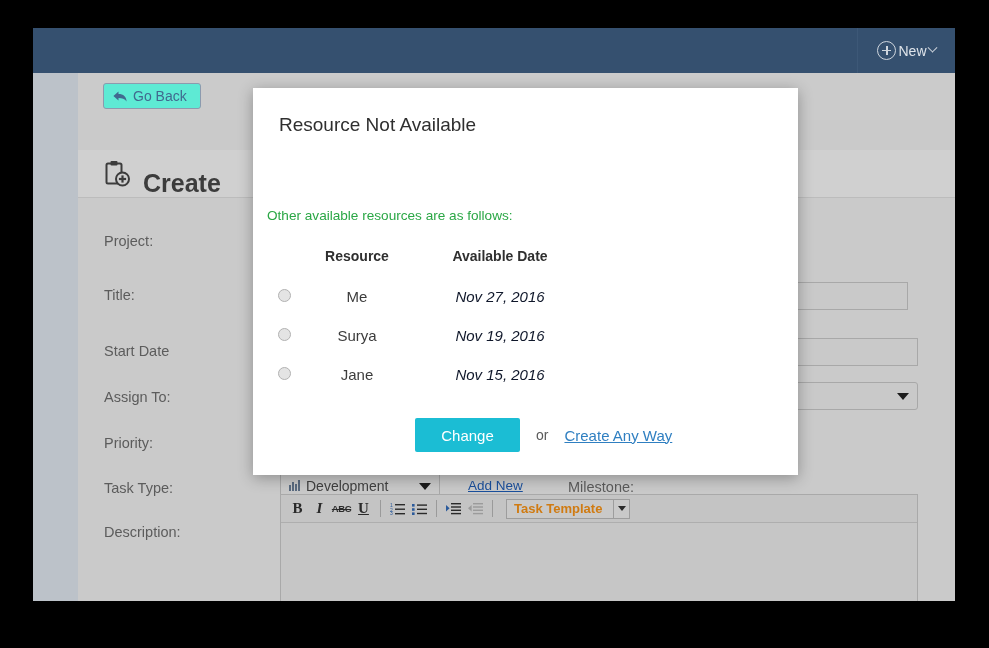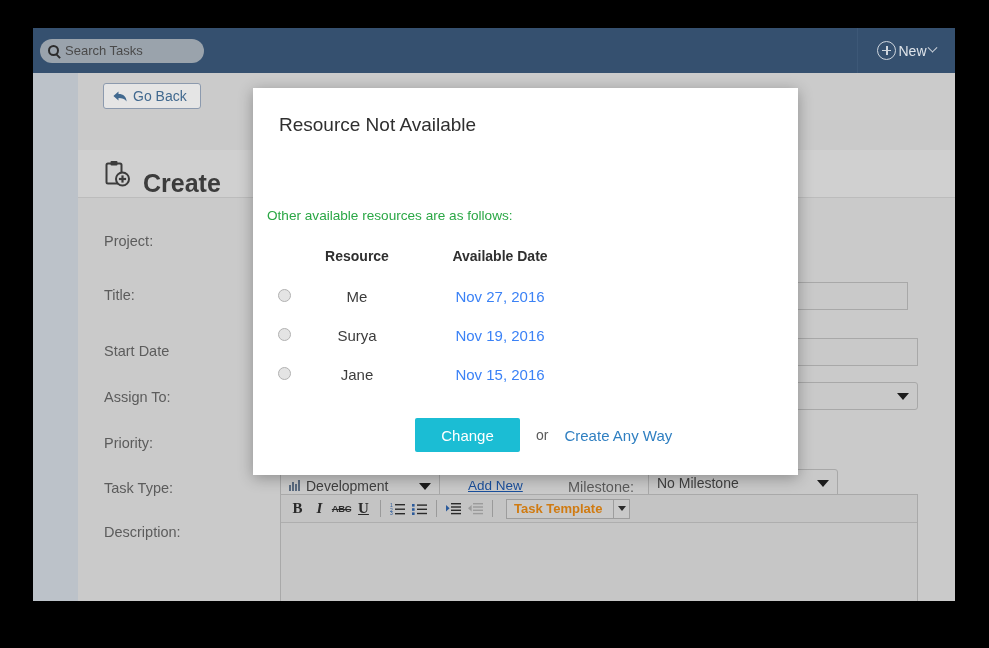--- a/index.html
+++ b/index.html
@@ -94,21 +94,21 @@
 
   
   #toolbar-row {
     position: absolute; left: 45px; top: 45px;
     width: 877px; height: 47px;
     background: #cbcbcb;
   }
   #go-back {
     position: absolute; left: 25px; top: 10px;
     width: 98px; height: 26px;
-    background: #e5e5e5;
+    background: #5eead4;
     border: 1px solid #8c9aae;
     border-radius: 3px;
     display: flex; align-items: center; gap: 6px;
     padding-left: 9px;
     cursor: pointer;
   }
   #go-back .backarrow {
     width: 14px; height: 11px; position: relative; flex: 0 0 auto;
   }
   #go-back .backarrow svg { display: block; }
@@ -259,48 +259,44 @@
   #res-table td.radio-col { width: 34px; }
   .radio {
     width: 13px; height: 13px;
     border: 1px solid #b2b2b2;
     border-radius: 50%;
     background: #e4e4e4;
     display: inline-block;
     cursor: pointer;
   }
   .res-name { color: #3c3c3c; }
-  .res-date { color: #3b82f6; }
+  .res-date { color: #0f172a; font-style: italic; }
   #modal-actions {
     position: absolute; left: 162px; top: 330px;
     display: flex; align-items: center; gap: 16px;
   }
   #change-btn {
     width: 105px; height: 34px;
     background: #1bbdd4;
     border: none; border-radius: 2px;
     color: #ffffff; font-size: 15px;
     font-family: "Liberation Sans", sans-serif;
     cursor: pointer;
   }
   #or-text { font-size: 14px; color: #5a5a5a; }
   #create-anyway {
-    font-size: 15px; color: #2f7fc1; cursor: pointer;
+    font-size: 15px; color: #2f7fc1; cursor: pointer; text-decoration: underline;
   }
 </style>
 </head>
 <body>
 
 <div id="viewport">
 
   <div id="topbar">
-    <div id="search-wrap">
-      <span class="mag"></span>
-      <input id="search-input" type="text" placeholder="Search Tasks" style="">
-    </div>
     <div id="new-btn">
       <span class="plus"></span>
       <span class="lbl">New</span>
       <span class="chev"></span>
     </div>
   </div>
 
   <div id="sidebar"></div>
 
   <div id="toolbar-row">
@@ -370,24 +366,20 @@
             <rect x="3" y="3" width="2" height="9" fill="#5a6b80"></rect>
             <rect x="6" y="5" width="2" height="7" fill="#5a6b80"></rect>
             <rect x="9" y="1" width="2" height="11" fill="#5a6b80"></rect>
           </svg>
         </span>
         <span>Development</span>
         <span class="caret"></span>
       </div>
       <span id="add-new-link" class="ctrl" style="left:390px; top:280px;">Add New</span>
       <span class="ctrl flabel" style="left:490px; top:281px;">Milestone:</span>
-      <div class="ctrl selbox" style="left:570px; top:271px; width:190px;">
-        <span>No Milestone</span>
-        <span class="caret"></span>
-      </div>
 
       <div class="frow" style="top:325px">
         <span class="flabel">Description:</span>
       </div>
 
       <div id="editor">
         <div id="editor-toolbar">
           <span class="tb b">B</span>
           <span class="tb i">I</span>
           <span class="tb s">ABC</span>

